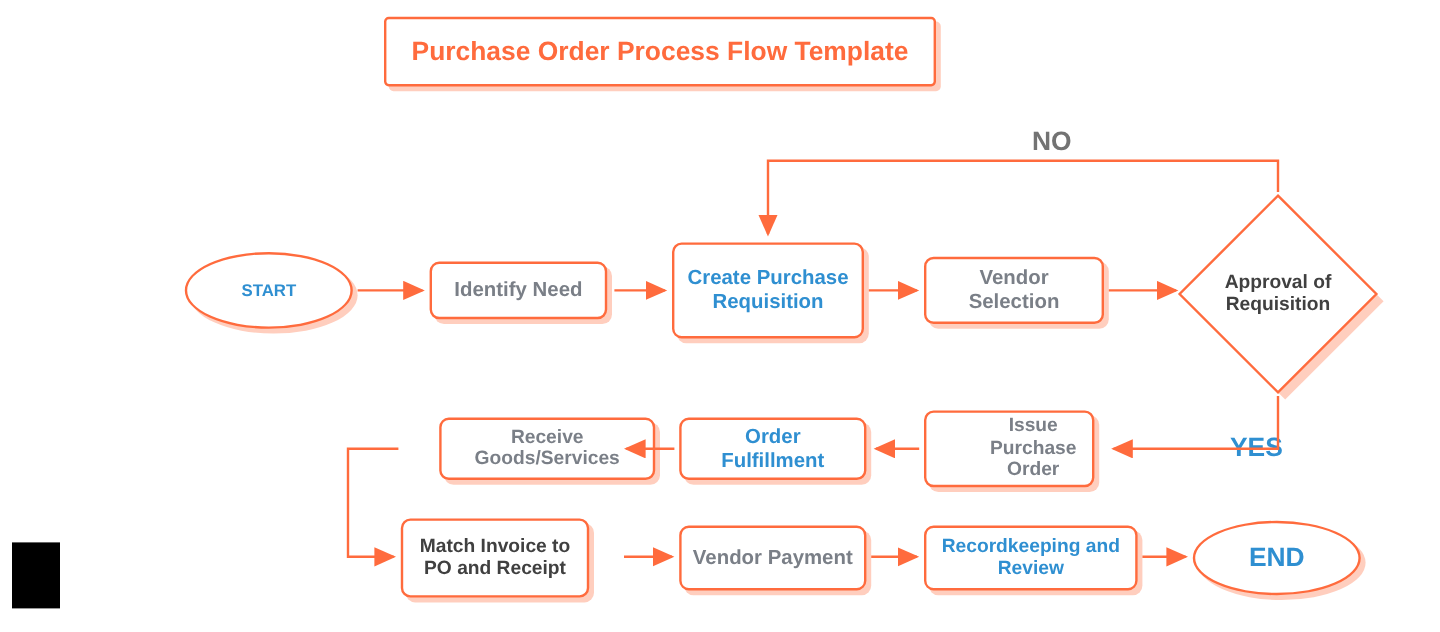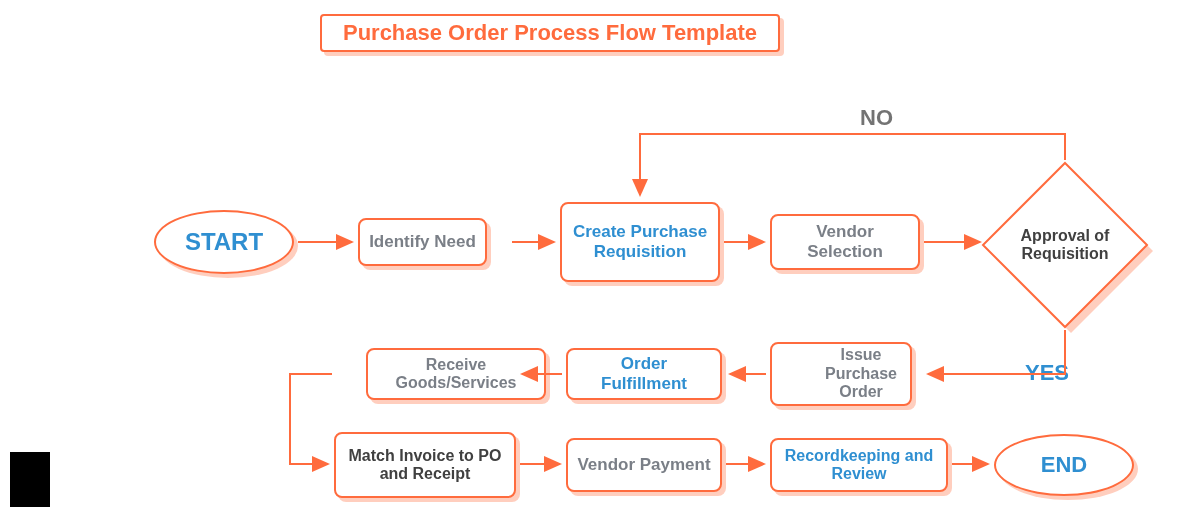--- a/index.html
+++ b/index.html
@@ -12,29 +12,29 @@
   .green { color:#404040; }
   .grey { color:#7a7f87; }
   .red { color:#737373; }
   svg.arrows { position:absolute; top:0; left:0; width:1200px; height:527px; pointer-events:none; }
   .big-label { position:absolute; font-size:22px; font-weight:700; }
   .black-box { position:absolute; left:10px; bottom:20px; width:40px; height:55px; background:#000; }
 </style>
 </head>
 <body>
 
-<div class="shadow-box title-box" style="left:320px; top:14px; width:460px; height:38px;text-align:center;">
+<div class="shadow-box title-box" style="left:320px; top:14px; width:460px; height:58px;text-align:center;">
   <span class="txt">Purchase Order Process Flow Template</span>
 </div>
 
 <div class="shadow-box start-box" style="left:154px; top:210px; width:140px; height:64px;">
-  <span class="txt blue" style="font-size:24px;">START</span>
+  <span class="txt blue" style="font-size:14px;">START</span>
 </div>
 
-<div class="shadow-box" style="left:358px; top:218px; width:129px; height:48px;">
+<div class="shadow-box" style="left:358px; top:218px; width:148px; height:48px;">
   <span class="txt grey" style="font-size:17px;">Identify Need</span>
 </div>
 
 <div class="shadow-box" style="left:560px; top:202px; width:160px; height:80px;">
   <span class="txt blue" style="font-size:17px;">Create Purchase Requisition</span>
 </div>
 
 <div class="shadow-box" style="left:770px; top:214px; width:150px; height:56px;">
   <span class="txt grey" style="font-size:17px;">Vendor Selection</span>
 </div>
@@ -64,21 +64,21 @@
 </div>
 
 <div class="shadow-box" style="left:566px; top:348px; width:156px; height:52px;">
   <span class="txt blue" style="font-size:17px;">Order Fulfillment</span>
 </div>
 
 <div class="shadow-box" style="left:334px; top:348px; width:180px; height:52px;margin-left:32px;">
   <span class="txt grey" style="font-size:16px;">Receive Goods/Services</span>
 </div>
 
-<div class="shadow-box" style="left:334px; top:432px; width:182px; height:66px;">
+<div class="shadow-box" style="left:334px; top:432px; width:157px; height:66px;">
   <span class="txt green" style="font-size:16px;">Match Invoice to PO and Receipt</span>
 </div>
 
 <div class="shadow-box" style="left:566px; top:438px; width:156px; height:54px;">
   <span class="txt grey" style="font-size:17px;">Vendor Payment</span>
 </div>
 
 <div class="shadow-box" style="left:770px; top:438px; width:178px; height:54px;">
   <span class="txt blue" style="font-size:16px;">Recordkeeping and Review</span>
 </div>

